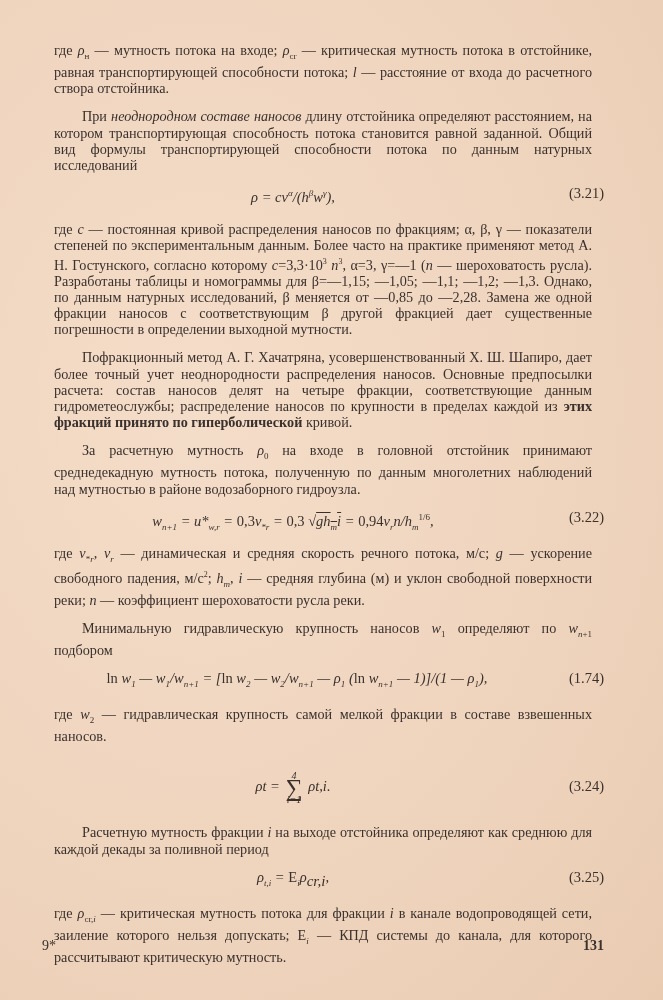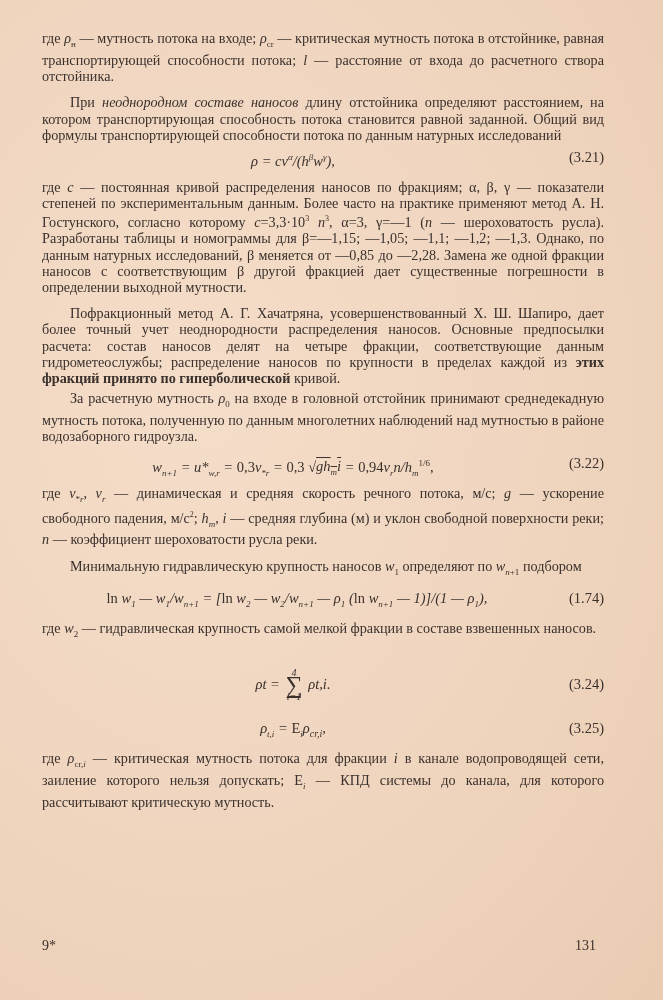--- a/index.html
+++ b/index.html
@@ -8,41 +8,41 @@
     background:#f1d9c4;
     background-image: radial-gradient(ellipse at 30% 40%, #f4ddc9 0%, #efd4bd 60%, #e9cbb2 100%);
     font-family:"Liberation Serif","DejaVu Serif",serif;
     color:#3a302c;
   }
   .page { position:relative; width:663px; height:1000px; }
   .text {
     position:absolute; left:42px; width:562px;
     font-size:14.2px; line-height:16.2px; text-align:justify;
   }
-  .p { margin:0; }
+  .p { margin:12px; }
   .indent { text-indent:28px; }
   .gap { margin-top:10px; }
   .gap-s { margin-top:4px; }
   .formula {
     position:relative; height:24px; margin:6px 0 6px 0;
     font-size:14.5px;
     text-decoration:underline;
   }
   .formula .expr { position:absolute; left:0; right:60px; text-align:center; font-style:italic; }
   .formula .num { position:absolute; right:0; top:0; }
   .sum-formula { height:50px; margin:20px 0 8px 0; }
   .sum-formula .expr { top:14px; }
   .sum-formula .num { top:14px; }
   .sigma { display:inline-block; position:relative; font-style:normal; font-size:24px; vertical-align:middle; margin:0 2px; }
   .sigma .top, .sigma .bot { position:absolute; left:50%; transform:translateX(-50%); font-size:10px; font-style:italic; }
   .sigma .top { top:-12px; }
   .sigma .bot { bottom:-12px; }
   .footer { position:absolute; top:938px; left:42px; width:562px; font-size:14px; }
   .footer .left { position:absolute; left:0; }
-  .footer .right { position:absolute; right:8px; font-weight:normal; }
+  .footer .right { position:absolute; right:0; font-weight:bold; }
   em, i { font-style:italic; }
   b { font-weight:bold; }
 </style>
 </head>
 <body>
 
 <div class="page">
   <div class="text" style="top:30px;">
 
     <p class="p">где <i>ρ</i><sub style="font-size:9px">н</sub> — мутность потока на входе; <i>ρ</i><sub style="font-size:9px">cr</sub> — критическая мутность потока в отстойнике, равная транспортирующей способности потока; <i>l</i> — расстояние от входа до расчетного створа отстойника.</p>
@@ -80,23 +80,24 @@
 
     <div class="formula sum-formula">
       <span class="expr">
         <span>ρt = </span>
         <span class="sigma">∑<span class="top">4</span><span class="bot">i=1</span></span>
         <span>ρt,i.</span>
       </span>
       <span class="num">(3.24)</span>
     </div>
 
+    <p class="p indent gap">Расчетную мутность фракции <i>i</i> на выходе отстойника определяют как среднюю для каждой декады за поливной период</p>
 
     <div class="formula" style="margin-top:8px;">
-      <span class="expr">ρ<sub style="font-size:9px">t,i</sub> = <span style="font-style:normal">E</span><sub style="font-size:9px">i</sub>ρ<sub style="font-size:10px">cr,i</sub>,</span>
+      <span class="expr">ρ<sub style="font-size:9px">t,i</sub> = <span style="font-style:normal">E</span><sub style="font-size:9px">i</sub>ρ<sub style="font-size:15px">cr,i</sub>,</span>
       <span class="num">(3.25)</span>
     </div>
 
     <p class="p">где <i>ρ</i><sub style="font-size:9px">cr,<i>i</i></sub> — критическая мутность потока для фракции <i>i</i> в канале водопроводящей сети, заиление которого нельзя допускать; E<sub style="font-size:9px"><i>i</i></sub> — КПД системы до канала, для которого рассчитывают критическую мутность.</p>
   </div>
 
   <div class="footer">
     <span class="left">9*</span>
     <span class="right">131</span>
   </div>

